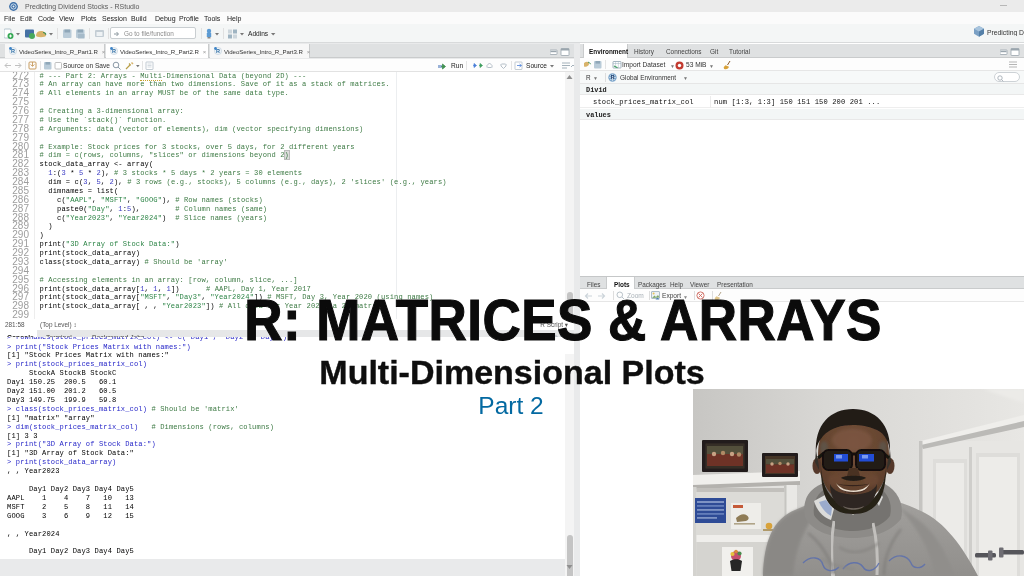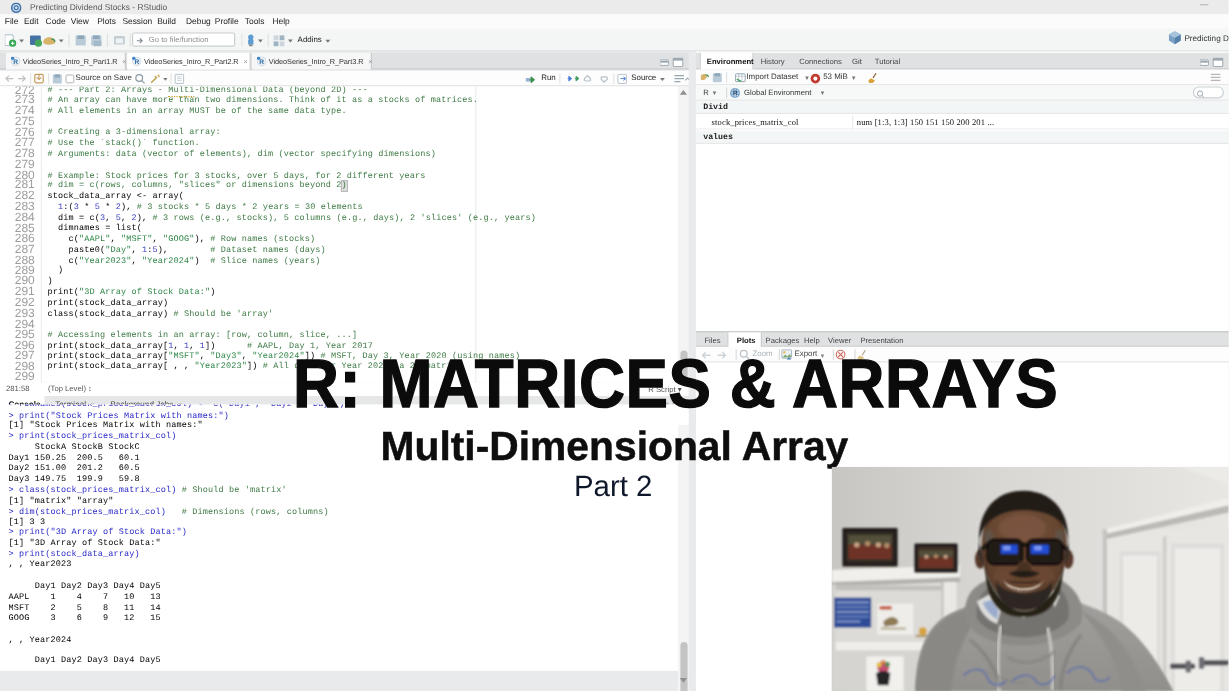--- a/index.html
+++ b/index.html
@@ -32,30 +32,30 @@
 #consolearea{position:absolute;left:0;top:294px;width:574px;height:222px;background:#ffffff;overflow:hidden}
 #context{position:absolute;left:7px;top:5.5px;font-size:7.1px;line-height:8.9px;white-space:pre;letter-spacing:0.12px}
 
 #vdiv{position:absolute;left:574px;top:0;width:6px;height:533px;background:#e9eaeb}
 
 #rpane{position:absolute;left:580px;top:0;width:444px;height:533px;background:#fff}
 #envtabs{position:absolute;left:0;top:1px;width:444px;height:14px;background:#dfe1e2;border-bottom:1px solid #c9cbcc;font-size:6.4px;color:#444}
 #envtoolbar{position:absolute;left:0;top:15px;width:444px;height:13px;background:#fdfdfd;border-bottom:1px solid #e6e6e6;font-size:6.6px;color:#333}
 #envrow2{position:absolute;left:0;top:28px;width:444px;height:13px;background:#f7f9f9;border-bottom:1px solid #e6e6e6;font-size:6.4px;color:#333}
 .envhdr{position:absolute;left:0;width:444px;height:11px;background:#f3f6f6;border-bottom:1px solid #e8e8e8;font-size:6.9px;color:#222;padding:1.5px 0 0 6px;font-family:"Liberation Mono",monospace;font-weight:bold}
-.envrow{position:absolute;left:0;width:444px;height:12px;background:#fff;border-bottom:1px solid #eee;font-size:7.1px;font-family:Liberation Serif, serif;color:#111}
+.envrow{position:absolute;left:0;width:444px;height:12px;background:#fff;border-bottom:1px solid #eee;font-size:7.1px;font-family:Liberation Mono, monospace;color:#111}
 .envrow .nm{position:absolute;left:13px;top:1.5px;letter-spacing:0.12px}
 .envrow .vl{position:absolute;left:134px;top:1.5px;letter-spacing:0.12px}
 .envrow::after{content:"";position:absolute;left:130px;top:0;width:1px;height:12px;background:#ececec}
 #plotstabs{position:absolute;left:0;top:233px;width:444px;height:13px;background:#dfe1e2;border-top:1px solid #c5c7c8;border-bottom:1px solid #c9cbcc;font-size:6.4px;color:#444}
 #plotstoolbar{position:absolute;left:0;top:246px;width:444px;height:13px;background:#fdfdfd;border-bottom:1px solid #e6e6e6;font-size:6.6px;color:#888}
 
 #bigtitle{position:absolute;left:0;top:287px;width:1024px;text-align:center;font-size:57px;font-weight:bold;color:#0b0b0b;letter-spacing:0.5px;-webkit-text-stroke:1.1px #0b0b0b;white-space:nowrap;transform:translateX(51px) scaleX(0.93)}
 #subtitle{position:absolute;left:0;top:355px;width:1024px;text-align:center;font-size:34px;line-height:1;font-weight:bold;color:#0e0e0e;-webkit-text-stroke:0.4px #0e0e0e}
-#part2{position:absolute;left:0;top:393.5px;width:1022px;text-align:center;font-size:24.5px;line-height:1;color:#0f172a}
+#part2{position:absolute;left:0;top:393.5px;width:1022px;text-align:center;font-size:24.5px;line-height:1;color:#0369a1}
 #webcam{position:absolute;left:693px;top:389px;width:331px;height:187px}
 .sep{display:inline-block;width:1px;height:9px;background:#ddd;vertical-align:middle;margin:0 3px}
 .cm{color:#3d7a44}.st{color:#2d8547}.nu{color:#3c3cc4}
 .sp{text-decoration:none;border-bottom:1px dotted #c9a227}
 .cb{color:#2727c8}.cc{color:#3d7a44}
 </style></head>
 <body>
 <div id="titlebar">
   <svg style="position:absolute;left:9px;top:1.5px" width="9" height="9" viewBox="0 0 9 9">
       <circle cx="4.5" cy="4.5" r="4.4" fill="#3d6fa8"></circle>
@@ -200,35 +200,35 @@
         <path d="M1 2h8M1 4.5h8M1 7h5" stroke="#9aa8b2" stroke-width="0.9"></path>
         <path d="M10 6l2-2 1.5 1.5" stroke="#9aa8b2" stroke-width="0.9" fill="none"></path>
       </svg>
   </div>
   <div id="codearea">
     <div id="marginline"></div>
     <div id="gutter">
         <div id="lnums">272<br>273<br>274<br>275<br>276<br>277<br>278<br>279<br>280<br>281<br>282<br>283<br>284<br>285<br>286<br>287<br>288<br>289<br>290<br>291<br>292<br>293<br>294<br>295<br>296<br>297<br>298<br>299</div>
       </div>
     <div id="codetext" class="mono"><span class="cm"># --- Part 2: Arrays - <u class="sp">Multi</u>-Dimensional Data (beyond 2D) ---</span>
-<span class="cm"># An array can have more than two dimensions. Think of it as a stocks of matrices.</span>
+<span class="cm"># An array can have more than two dimensions. Save of it as a stack of matrices.</span>
 <span class="cm"># All elements in an array MUST be of the same data type.</span>
 
 <span class="cm"># Creating a 3-dimensional array:</span>
 <span class="cm"># Use the `stack()` function.</span>
 <span class="cm"># Arguments: data (vector of elements), dim (vector specifying dimensions)</span>
 
 <span class="cm"># Example: Stock prices for 3 stocks, over 5 days, for 2 different years</span>
 <span class="cm"># dim = c(rows, columns, "slices" or dimensions beyond 2<span style="background:#dcdcdc;outline:0.5px solid #bbb">)</span></span>
 stock_data_array &lt;- array(
   <span class="nu">1</span>:(<span class="nu">3</span> * <span class="nu">5</span> * <span class="nu">2</span>), <span class="cm"># 3 stocks * 5 days * 2 years = 30 elements</span>
   dim = c(<span class="nu">3</span>, <span class="nu">5</span>, <span class="nu">2</span>), <span class="cm"># 3 rows (e.g., stocks), 5 columns (e.g., days), 2 'slices' (e.g., years)</span>
   dimnames = list(
     c(<span class="st">"AAPL"</span>, <span class="st">"MSFT"</span>, <span class="st">"GOOG"</span>), <span class="cm"># Row names (stocks)</span>
-    paste0(<span class="st">"Day"</span>, <span class="nu">1</span>:<span class="nu">5</span>),        <span class="cm"># Dataset names (days)</span>
+    paste0(<span class="st">"Day"</span>, <span class="nu">1</span>:<span class="nu">5</span>),        <span class="cm"># Column names (same)</span>
     c(<span class="st">"Year2023"</span>, <span class="st">"Year2024"</span>)  <span class="cm"># Slice names (years)</span>
   )
 )
 print(<span class="st">"3D Array of Stock Data:"</span>)
 print(stock_data_array)
 class(stock_data_array) <span class="cm"># Should be 'array'</span>
 
 <span class="cm"># Accessing elements in an array: [row, column, slice, ...]</span>
 print(stock_data_array[<span class="nu">1</span>, <span class="nu">1</span>, <span class="nu">1</span>])      <span class="cm"># AAPL, Day 1, Year 2017</span>
 print(stock_data_array[<span class="st">"MSFT"</span>, <span class="st">"Day3"</span>, <span class="st">"Year2024"</span>]) <span class="cm"># MSFT, Day 3, Year 2020 (using names)</span>
@@ -399,21 +399,21 @@
         </svg>
       <span class="sep" style="position:absolute;left:129px;top:2px"></span>
       <svg style="position:absolute;left:134px;top:1.5px" width="10" height="10" viewBox="0 0 10 10">
           <path d="M7 1L4.5 5" stroke="#b5a58a" stroke-width="1"></path>
           <path d="M2.5 5.2L6 6.8C5.5 8.5 4 9.5 2 9.2 1 9 .5 8 .8 7z" fill="#e0c58a"></path>
         </svg>
     </div>
   </div>
 </div>
 <div id="bigtitle">R: MATRICES &amp; ARRAYS</div>
-<div id="subtitle">Multi-Dimensional Array</div>
+<div id="subtitle">Multi-Dimensional Plots</div>
 <div id="part2">Part 2</div>
 <div id="webcam">
 <svg width="331" height="187" viewBox="0 0 331 187">
   <defs>
     <linearGradient id="wallg" x1="0" y1="0" x2="1" y2="0">
       <stop offset="0" stop-color="#c7c6c3"></stop>
           <stop offset="0.4" stop-color="#d8d7d4"></stop>
           <stop offset="0.72" stop-color="#e0dfdc"></stop>
           <stop offset="1" stop-color="#e8e7e4"></stop>
     </linearGradient>

